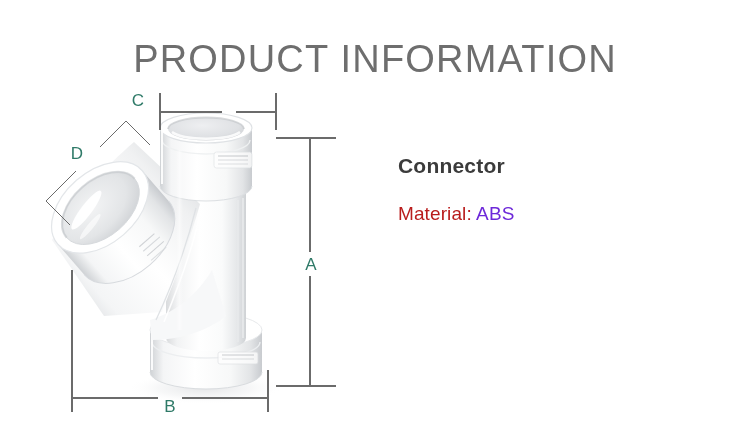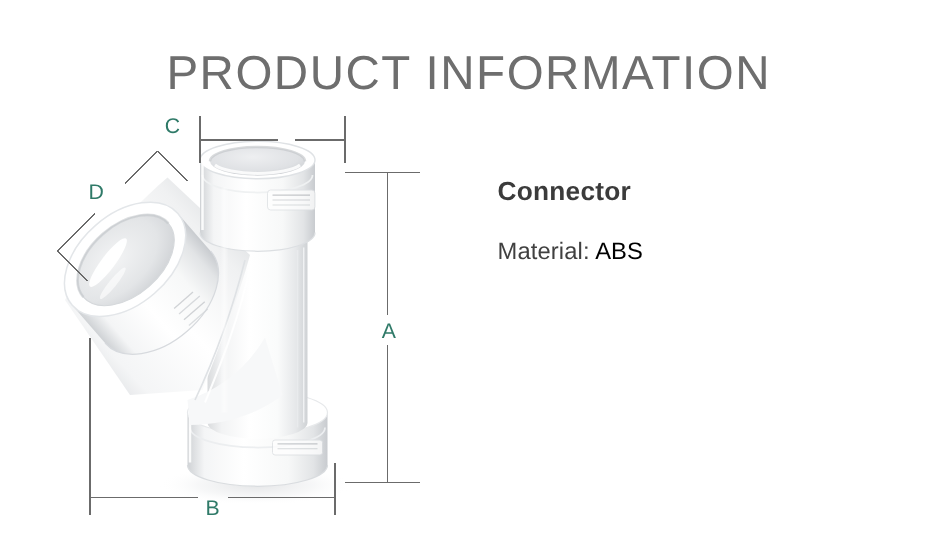--- a/index.html
+++ b/index.html
@@ -28,33 +28,33 @@
   .info{
     position:absolute;
     left:398px;top:142px;
     width:330px;
   }
   .info .heading{
     font-size:21px;
     font-weight:700;
     color:#3b3b3b;
     letter-spacing:.2px;
-    margin:0 0 24px 0;
+    margin:12px 0 24px 0;
     line-height:1.1;
   }
   .info .row{
     font-size:19px;
     color:#3b3b3b;
     line-height:1.42;
     margin:0 0 20px 0;
     letter-spacing:.1px;
   }
   .info .row:last-child{margin-bottom:0;}
-  .info .lbl{color:#404040;}
-  .info .val{color:#000000;}
+  .info .lbl{color:#b91c1c;}
+  .info .val{color:#6d28d9;}
 
   
   .photo{
     position:absolute;
     left:0;top:80px;
     width:360px;height:350px;
   }
   .photo svg{display:block;}
 
   

